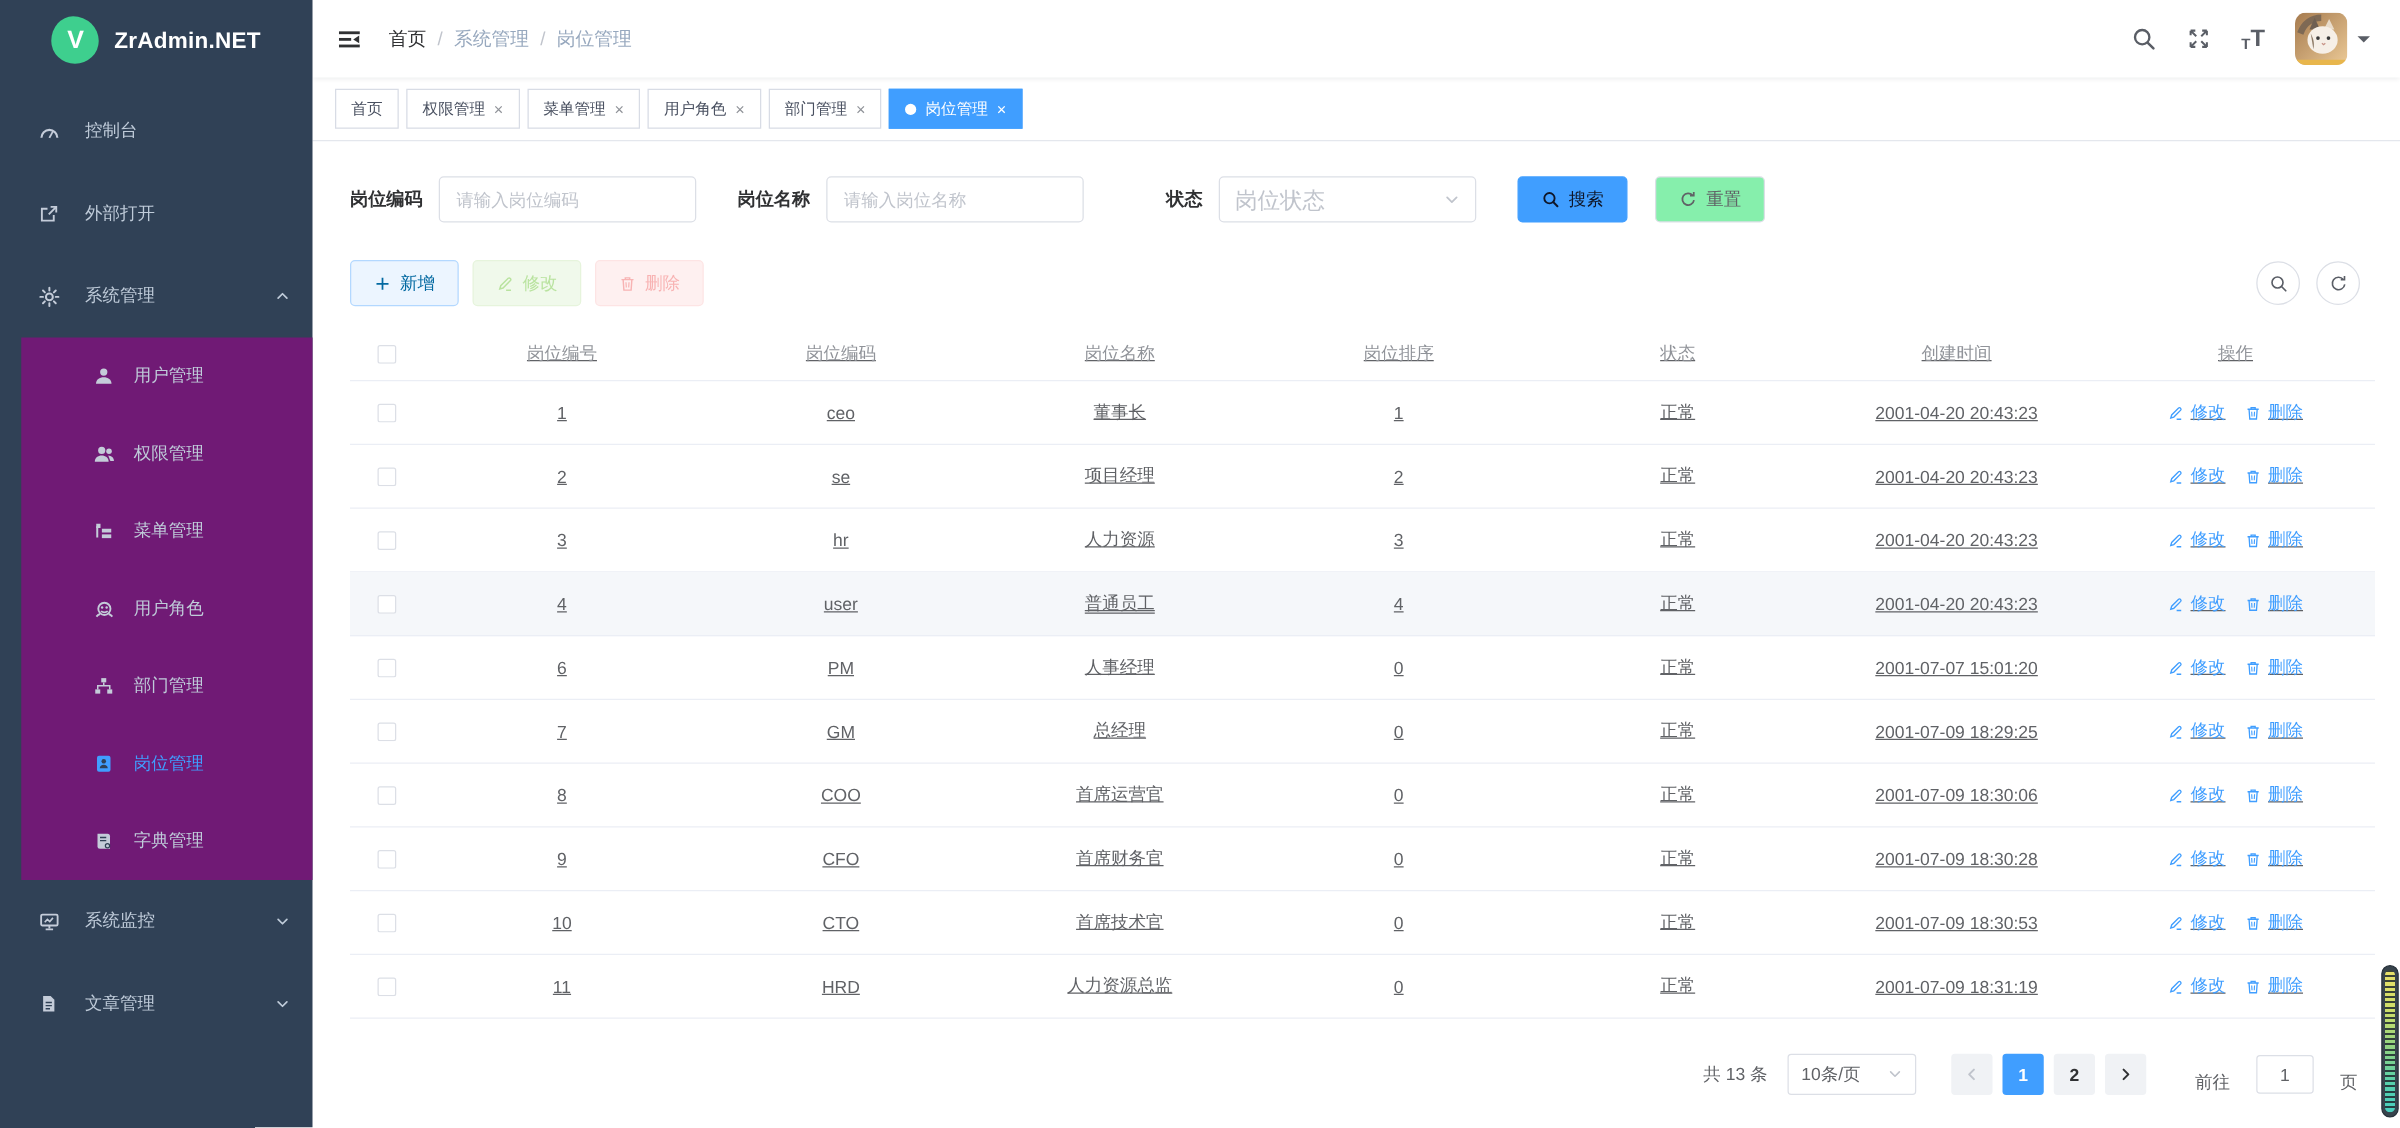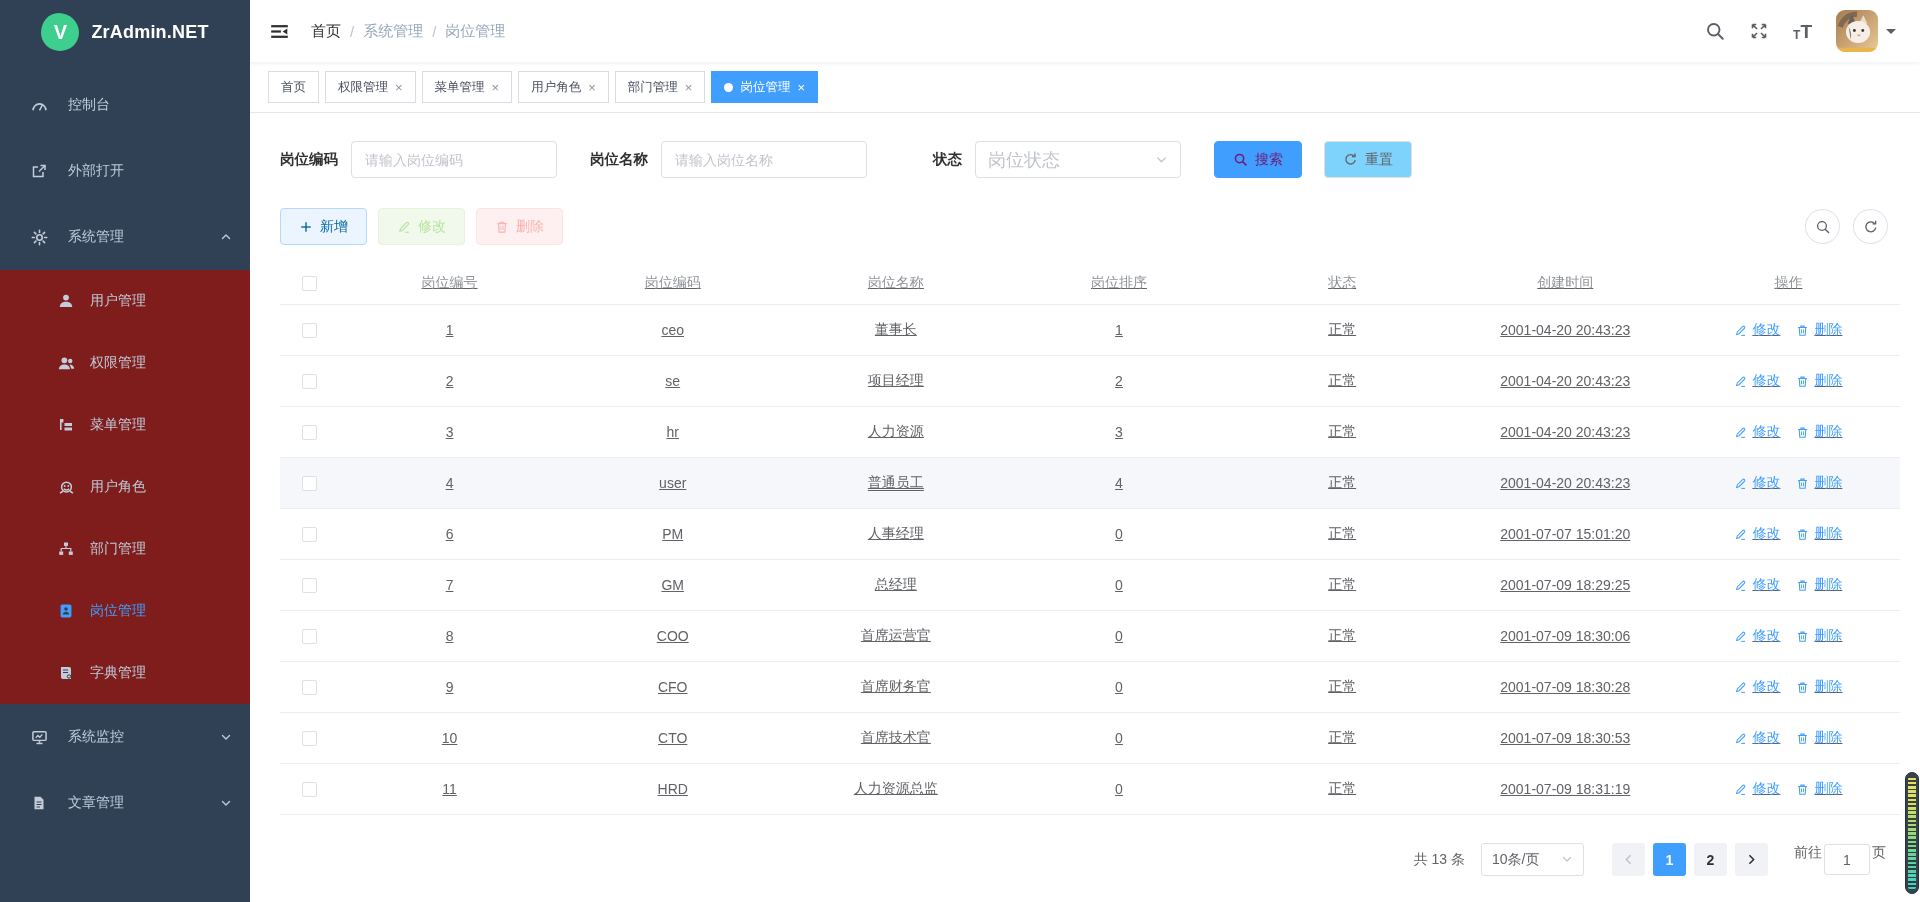--- a/index.html
+++ b/index.html
@@ -7,21 +7,21 @@
   body { font-family:"Liberation Sans","DejaVu Sans",sans-serif; font-size:14px; color:#606266; background:#fff; position:relative; }
 
   
   .sidebar { position:absolute; left:0; top:0; width:250px; height:902px; background:#304156; z-index:5; }
   .logo-row { height:64px; display:flex; align-items:center; justify-content:center; gap:12px; }
   .logo-blob { width:38px; height:38px; background:#3ecf8e; border-radius:46% 54% 50% 50%/52% 52% 48% 48%; display:flex; align-items:center; justify-content:center; color:#fff; font-weight:bold; font-size:20px; }
   .logo-title { color:#fff; font-weight:bold; font-size:18px; letter-spacing:.2px; }
   .menu { margin-top:8px; }
   .menu-item { position:relative; height:66px; display:flex; align-items:center; padding-left:30px; gap:20px; color:#bfcbd9; font-size:14px; cursor:pointer; }
   .menu-item .mi-icon { width:18px; height:18px; display:flex; align-items:center; justify-content:center; color:#c4ccd9; flex:none; }
-  .submenu { background:#7f1d1d; }
+  .submenu { background:#701a75;margin-left:17px; }
   .submenu .menu-item { height:62px; padding-left:57px; gap:15px; }
   .menu-item.active { color:#409eff; }
   .menu-item.active .mi-icon { color:#409eff; }
   .mi-arrow { position:absolute; right:18px; top:50%; transform:translateY(-50%); color:#bfcbd9; display:flex; }
   .mi-arrow.up svg { transform:rotate(180deg); }
 
   
   .main { margin-left:250px; height:902px; display:flex; flex-direction:column; }
 
   .navbar { height:62px; background:#fff; display:flex; align-items:center; padding:0 24px 0 20px; box-shadow:0 1px 4px rgba(0,21,41,.08); position:relative; z-index:4; }
@@ -51,23 +51,23 @@
   
   .filter-row { display:flex; align-items:center; margin-bottom:30px; }
   .f-label { font-weight:bold; color:#303133; margin-right:13px; font-size:14.5px; }
   .f-input { width:206px; height:37px; border:1px solid #dcdfe6; border-radius:4px; padding:0 13px; font-size:14px; color:#606266; outline:none; font-family:inherit; }
   .f-input::placeholder { color:#c0c4cc; }
   .f-select { width:206px; height:37px; border:1px solid #dcdfe6; border-radius:4px; display:flex; align-items:center; justify-content:space-between; padding:0 12px; color:#c0c4cc; font-size:18px; cursor:pointer; background:#fff; }
   .f-select .sel-arrow { color:#c0c4cc; display:flex; }
   .f-gap { width:33px; }
   .f-gap-sm { width:22px; }
 
-  .btn { height:37px; border-radius:4px; display:inline-flex; align-items:center; gap:7px; font-size:14px; padding:0 18px; border:1px solid #dcdfe6; cursor:pointer; background:#7dd3fc; color:#606266; font-family:inherit; }
+  .btn { height:37px; border-radius:4px; display:inline-flex; align-items:center; gap:7px; font-size:14px; padding:0 18px; border:1px solid #dcdfe6; cursor:pointer; background:#86efac; color:#606266; font-family:inherit; }
   .btn svg { flex:none; }
-  .btn-primary { background:#409eff; color:#701a75; border-color:#409eff; }
+  .btn-primary { background:#409eff; color:#0f172a; border-color:#409eff; }
   .btn-plain-blue { background:#ecf5ff; border-color:#b3d8ff; color:#0369a1; }
   .btn-plain-green { background:#f0f9eb; border-color:#e6f4dc; color:#b9e39f; }
   .btn-plain-red { background:#fef0f0; border-color:#fde4e4; color:#f8b3b3; }
   .btn-circle { width:35px; height:35px; border-radius:50%; border:1px solid #dcdfe6; display:inline-flex; align-items:center; justify-content:center; color:#5a5e66; background:#fff; cursor:pointer; padding:0; }
 
   .toolbar-row { display:flex; align-items:center; gap:11px; margin-bottom:16px; }
   .toolbar-right { margin-left:auto; display:flex; gap:13px; padding-right:12px; }
 
   
   .table { width:100%; font-size:14px;text-decoration:underline; }
@@ -81,21 +81,21 @@
   .ops-cell { display:flex; justify-content:center; gap:16px; }
   .op-link { color:#409eff; display:inline-flex; align-items:center; gap:5px; cursor:pointer; text-decoration:none; }
 
   
   .pager-row { display:flex; align-items:center; justify-content:flex-end; margin-top:28px; padding-right:14px; color:#606266; }
   .pg-total { margin-right:16px; }
   .page-size-select { width:103px; height:33px; border:1px solid #dcdfe6; border-radius:3px; display:flex; align-items:center; justify-content:space-between; padding:0 10px; color:#606266; cursor:pointer; margin-right:24px; background:#fff; }
   .pg-btn { min-width:33px; height:33px; background:#f0f2f5; border-radius:3px; display:inline-flex; align-items:center; justify-content:center; font-weight:bold; color:#303133; margin:0 4px; cursor:pointer; font-size:14px; }
   .pg-btn.active { background:#409eff; color:#fff; }
   .pg-btn.disabled { color:#c0c4cc; }
-  .pg-goto { display:flex; align-items:flex-start; gap:2px; margin-left:22px; }
+  .pg-goto { display:flex; align-items:flex-end; gap:21px; margin-left:35px; }
   .goto-input { width:46px; height:31px; border:1px solid #dcdfe6; border-radius:3px; text-align:center; color:#606266; font-size:14px; outline:none; font-family:inherit; }
 
   
   .edge-widget { position:absolute; right:1px; bottom:8px; width:14px; height:122px; background:#37434c; border:1px solid #27313a; border-radius:7px; padding:3px 2px; z-index:9; }
   .edge-stripes { width:100%; height:100%; border-radius:4px;
     background-image:repeating-linear-gradient(180deg, rgba(30,40,46,.85) 0 1.6px, transparent 1.6px 4.2px),
       linear-gradient(180deg,#e8e06a 0%,#cede69 28%,#8fd483 55%,#55d0ad 80%,#49cfc0 100%);
   }
 </style>
 </head>

